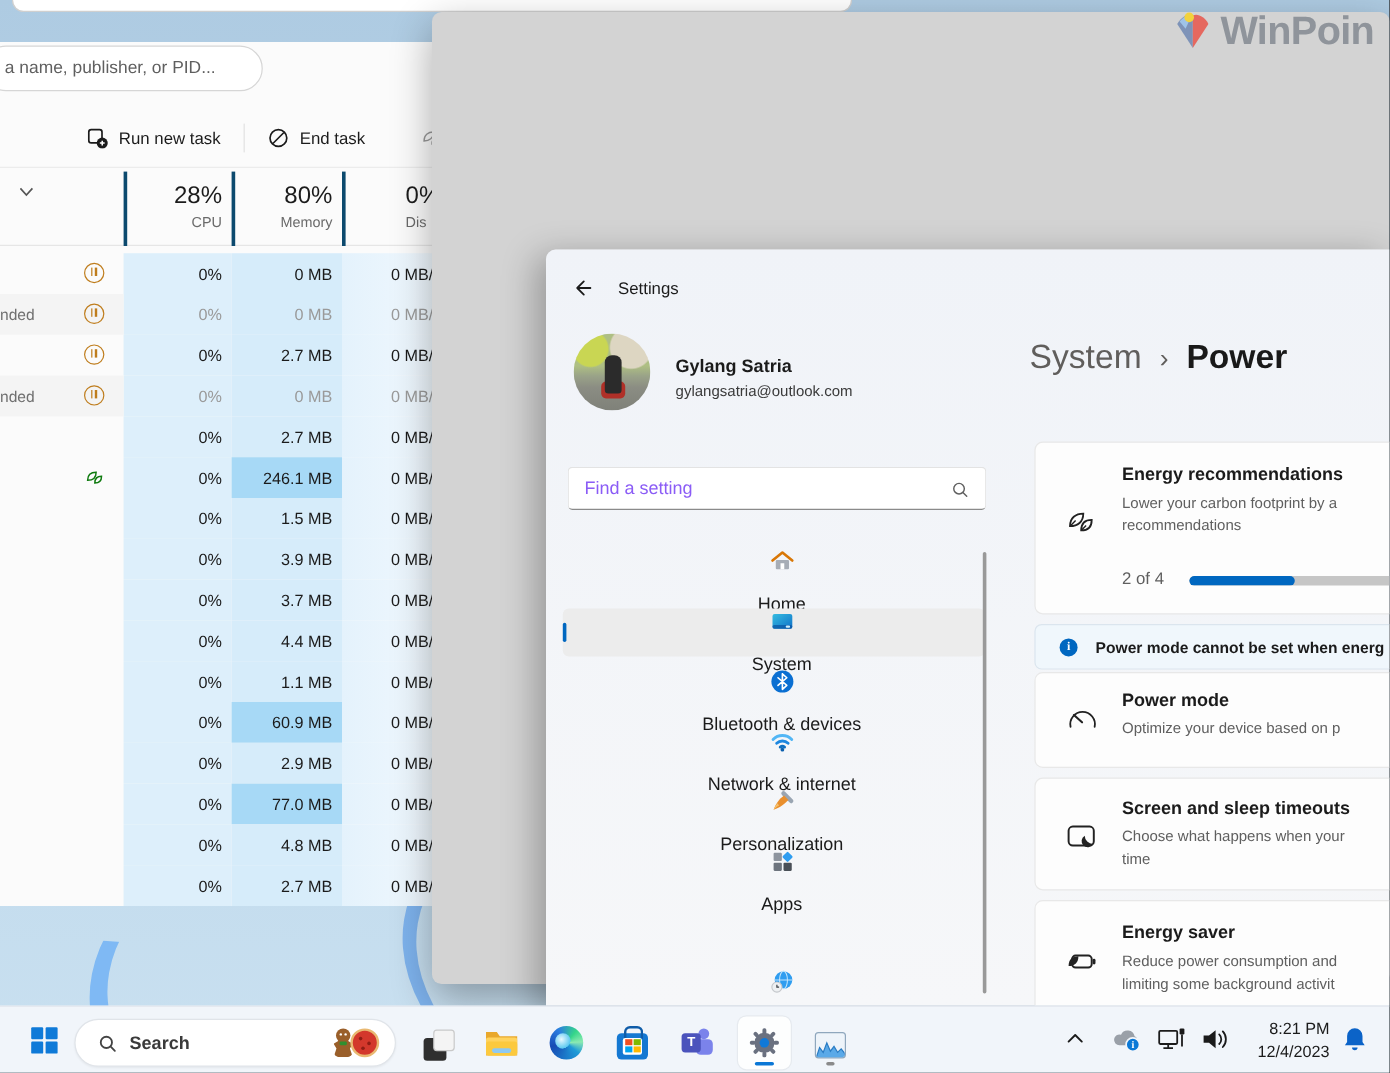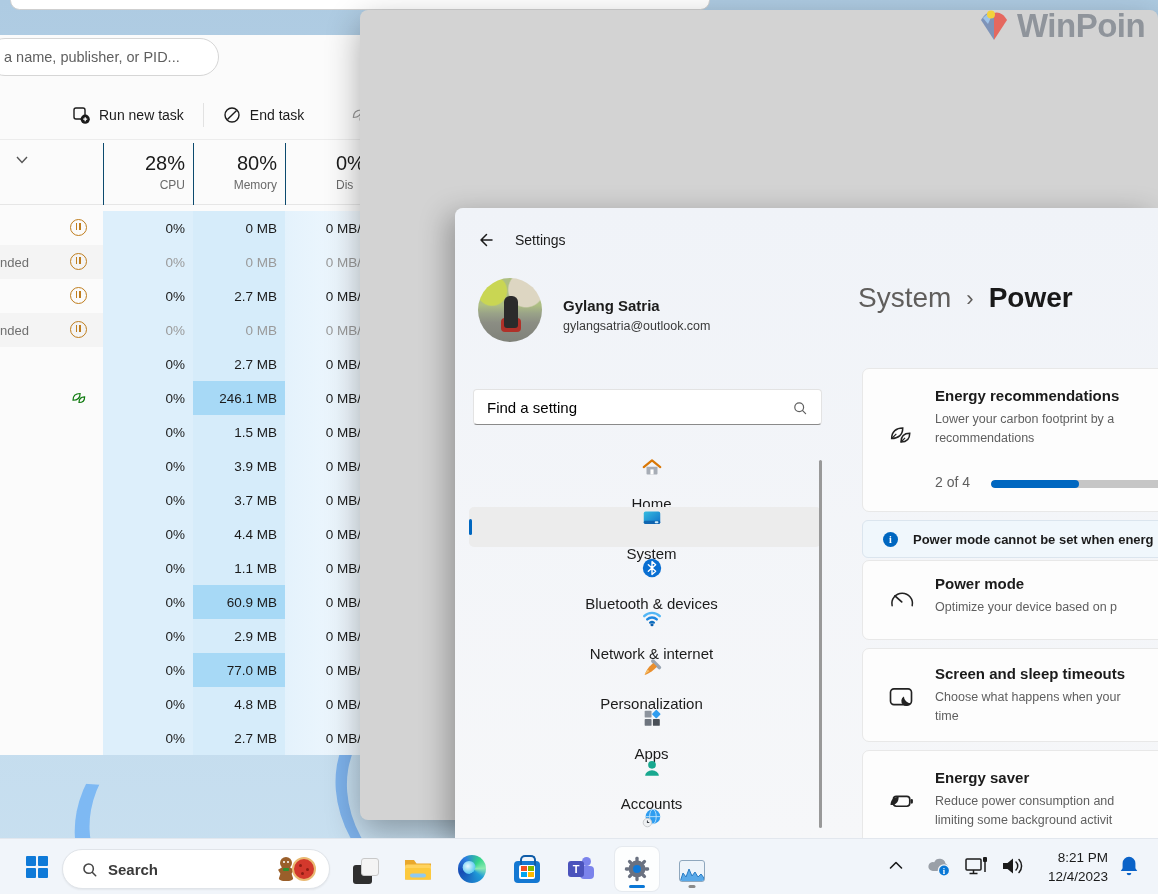--- a/index.html
+++ b/index.html
@@ -32,21 +32,21 @@
   .tm-search{position:absolute;left:-14px;top:3px;width:233px;height:38px;background:#fff;
     border:1px solid #d6d6d6;border-radius:19px;display:flex;align-items:center;}
   .tm-search span{padding-left:17px;font-size:14.5px;color:#5f5f5f;}
   .tm-toolbar{position:absolute;left:0;top:55px;width:100%;height:50px;border-bottom:1px solid #ececec;
     display:flex;align-items:center;}
   .tb-btn{display:flex;align-items:center;gap:9px;font-size:14px;color:#1b1b1b;cursor:default;}
   .tb-div{width:1px;height:24px;background:#e2e2e2;margin:0 19px;}
   .tb-leaf{position:absolute;right:-8px;top:15px;opacity:.75;}
   .tm-header{position:absolute;left:0;top:108px;width:100%;height:62px;border-bottom:1px solid #e6e6e6;}
   .tm-header .chev{position:absolute;left:15px;top:12px;}
-  .hcol{position:absolute;top:0;height:62px;border-left:1px solid #0c4a6e;text-align:right;
+  .hcol{position:absolute;top:0;height:62px;border-left:3px solid #0c4a6e;text-align:right;
     padding:9px 8px 0 0;}
   .hcol .hv{font-size:20px;color:#1b1b1b;}
   .hcol .hl{font-size:12px;color:#6a6a6a;margin-top:3px;}
   .hcol.c1{left:103px;width:90px;} .hcol.c2{left:193px;width:92px;}
   .hcol.c3{left:285px;width:77px;text-align:left;padding-left:50px;}
   .tm-rows{position:absolute;left:0;top:176px;width:100%;}
   .tm-row{display:grid;grid-template-columns:103px 90px 92px 77px;height:34px;font-size:13.5px;}
   .tm-name{position:relative;display:flex;align-items:center;}
   .tm-row.suspended .tm-name{background:#f4f4f4;}
   .tm-row.suspended .cell{color:#9a9a9a;}
@@ -83,21 +83,21 @@
       linear-gradient(180deg,#aebf83 0 42%,#9aa388 55%,#8b8d83 70%,#7f8179 100%);}
   .avatar::after{content:"";position:absolute;left:26px;top:18px;width:14px;height:32px;
     background:#2b2b2b;border-radius:6px 6px 3px 3px;}
   .avatar::before{content:"";position:absolute;left:23px;top:40px;width:20px;height:14px;
     background:#b03028;border-radius:4px;}
   .st-user-name{position:absolute;left:108px;top:89px;font-size:15px;font-weight:700;}
   .st-user-email{position:absolute;left:108px;top:111px;font-size:12.5px;color:#3a3a3a;}
   .findbox{position:absolute;left:18px;top:181px;width:349px;height:36px;background:#fff;
     border:1px solid #e3e3e3;border-bottom:1px solid #8a8a8a;border-radius:4px;
     display:flex;align-items:center;}
-  .findbox span{padding-left:13px;font-size:15px;color:#000000;}
+  .findbox span{padding-left:13px;font-size:15px;color:#8b5cf6;}
   .findbox svg{position:absolute;right:13px;top:10px;}
   .nav-item{position:absolute;left:14px;width:352px;height:40px;border-radius:5px;
     display:flex;align-items:center;gap:16px;padding-left:13px;font-size:15px;color:#1b1b1b;flex-direction:column;}
   .nav-item .nico{width:22px;height:22px;flex:0 0 22px;}
   .nav-item.selected{background:#ececec;}
   .nav-item.selected::before{content:"";position:absolute;left:0;top:12px;width:3px;height:16px;
     border-radius:2px;background:#0067c0;}
   .sidebar-scroll{position:absolute;left:364px;top:252px;width:3px;height:368px;background:#999;
     border-radius:2px;}
 
@@ -479,27 +479,20 @@
     </div>
     <div class="nav-item" style="top:499px">
       <svg class="nico" viewBox="0 0 24 24">
         <rect x="4" y="4" width="7.5" height="7.5" rx="1" fill="#8d949e"></rect>
         <rect x="4" y="13" width="7.5" height="7.5" rx="1" fill="#6d747e"></rect>
         <rect x="13" y="13" width="7.5" height="7.5" rx="1" fill="#494f57"></rect>
         <rect x="13.2" y="4.2" width="7" height="7" rx="1" fill="#2f9df0" transform="rotate(45 16.7 7.7)"></rect>
       </svg>
       <span>Apps</span>
     </div>
-    <div class="nav-item" style="top:549px">
-      <svg class="nico" viewBox="0 0 24 24">
-        <circle cx="12" cy="8.5" r="4.2" fill="#18a88f"></circle>
-        <path d="M4.5 20.5 a7.5 6 0 0 1 15 0 Z" fill="#18a88f"></path>
-      </svg>
-      <span>Accounts</span>
-    </div>
     <div class="nav-item" style="top:599px">
       <svg class="nico" viewBox="0 0 24 24">
         <circle cx="13" cy="10.5" r="8" fill="#2f9df0"></circle>
         <ellipse cx="13" cy="10.5" rx="3.6" ry="8" fill="none" stroke="#bfe3fb" stroke-width="1"></ellipse>
         <line x1="5" y1="10.5" x2="21" y2="10.5" stroke="#bfe3fb" stroke-width="1"></line>
         <circle cx="7" cy="17" r="4.6" fill="#eef0f2" stroke="#c4c7cb" stroke-width="1"></circle>
         <path d="M7 14.8 V17 H9" fill="none" stroke="#3a3f46" stroke-width="1.1"></path>
       </svg>
       <span>Time &amp; language</span>
     </div>

